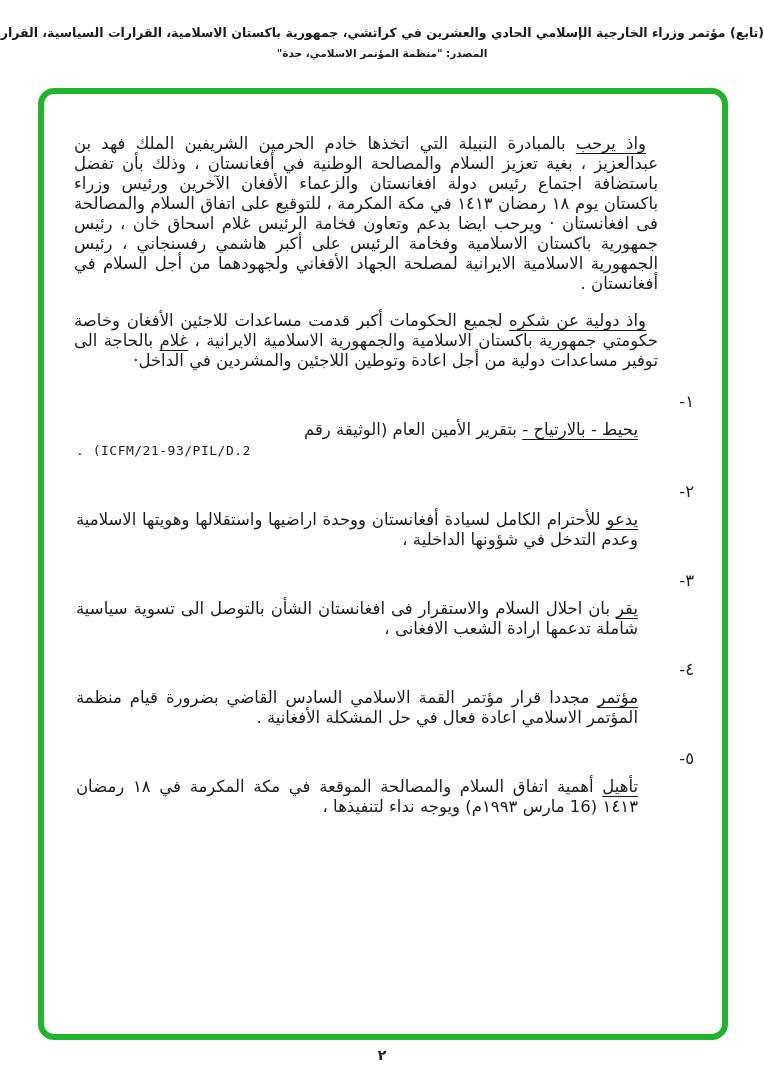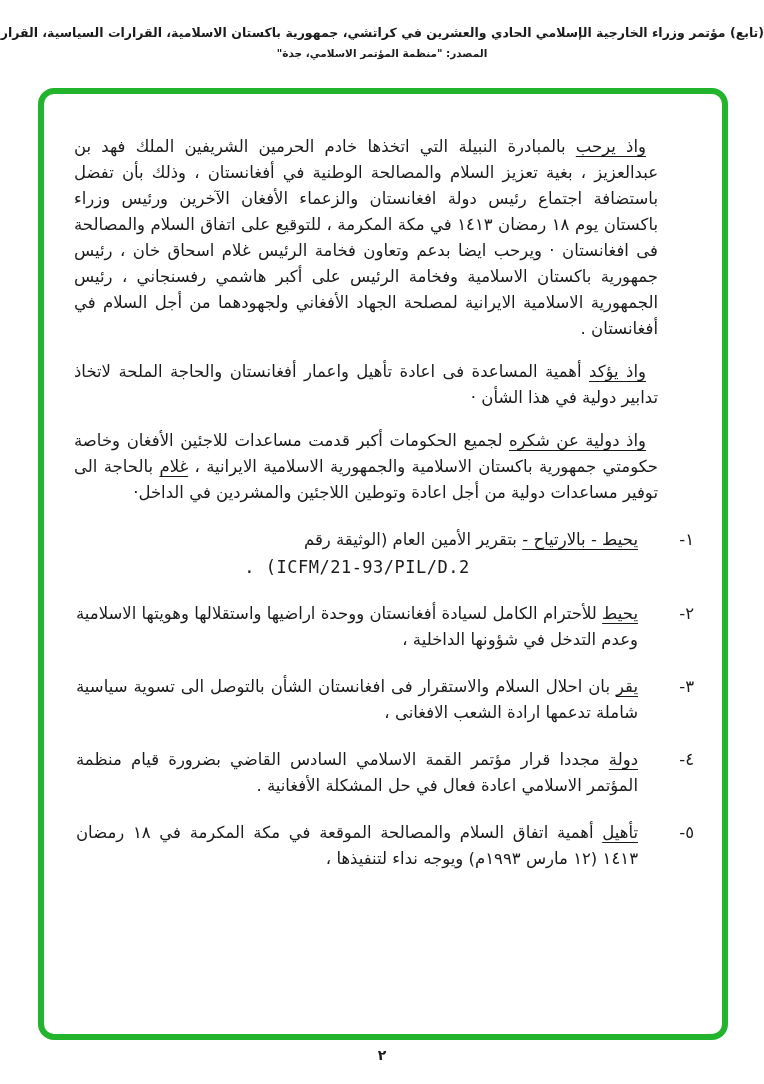--- a/index.html
+++ b/index.html
@@ -37,21 +37,21 @@
     border-radius: 16px;
     overflow: hidden;
     background: #ffffff;
   }
   .content {
     position: absolute;
     top: 0; left: 0; right: 0; bottom: 0;
     direction: rtl;
     padding: 40px 28px 16px 26px;
     font-size: 16.5px;
-    line-height: 26px;
+    line-height: 20px;
     text-align: justify;
   }
   .para {
     margin: 0 36px 17px 4px;
     text-indent: 12px;
   }
   .para.no-gap { margin-bottom: 0; }
   .lead {
     text-decoration: underline;
     text-underline-offset: 4px;
@@ -66,26 +66,27 @@
     width: 36px;
     text-align: right;
   }
   .item-text {
     flex: 1;
     margin-right: 0;
     margin-left: 0;
     padding-left: 2px;
     margin-inline-start: 20px;
     text-align: justify;
+    margin-top: 28px;
   }
   .code-line {
     direction: ltr;
-    text-align: center;
+    text-align: left;
     font-family: "DejaVu Sans Mono", monospace;
-    font-size: 17px;
+    font-size: 13px;
     letter-spacing: 0.5px;
     margin-top: 1px;
   }
   .page-number {
     position: absolute;
     top: 1047px; left: 0; right: 0;
     text-align: center;
     font-size: 14px;
     font-weight: 700;
   }
@@ -98,49 +99,48 @@
   <div class="header">
     <div class="header-line1">(تابع) مؤتمر وزراء الخارجية الإسلامي الحادي والعشرين في كراتشي، جمهورية باكستان الاسلامية، القرارات السياسية، القرار الرقم ٢١/٨-س</div>
     <div class="header-line2">المصدر: "منظمة المؤتمر الاسلامي، جدة"</div>
   </div>
 
   <div class="frame">
     <div class="content">
 
       <p class="para"><span class="lead">واذ يرحب</span><span> بالمبادرة النبيلة التي اتخذها خادم الحرمين الشريفين الملك فهد بن عبدالعزيز ، بغية تعزيز السلام والمصالحة الوطنية في أفغانستان ، وذلك بأن تفضل باستضافة اجتماع رئيس دولة افغانستان والزعماء الأفغان الآخرين ورئيس وزراء باكستان يوم ١٨ رمضان ١٤١٣ في مكة المكرمة ، للتوقيع على اتفاق السلام والمصالحة فى افغانستان · ويرحب ايضا بدعم وتعاون فخامة الرئيس غلام اسحاق خان ، رئيس جمهورية باكستان الاسلامية وفخامة الرئيس على أكبر هاشمي رفسنجاني ، رئيس الجمهورية الاسلامية الايرانية لمصلحة الجهاد الأفغاني ولجهودهما من أجل السلام في أفغانستان .</span></p>
 
-      <p class="para"><span class="lead">واذ يؤكد</span><span> أهمية المساعدة فى اعادة تأهيل واعمار أفغانستان والحاجة الملحة لاتخاذ تدابير دولية في هذا الشأن ·</span></p>
 
       <p class="para no-gap"><span class="lead">واذ دولية عن شكره</span><span> لجميع الحكومات أكبر قدمت مساعدات للاجئين الأفغان وخاصة حكومتي جمهورية باكستان الاسلامية والجمهورية الاسلامية الايرانية ، </span><span class="lead">غلام</span><span> بالحاجة الى توفير مساعدات دولية من أجل اعادة وتوطين اللاجئين والمشردين في الداخل·</span></p>
 
       <div class="item">
         <div class="item-num">١-</div>
         <div class="item-text"><span class="lead">يحيط - بالارتياح -</span><span> بتقرير الأمين العام (الوثيقة رقم</span>
           <div class="code-line">. (ICFM/21-93/PIL/D.2</div>
         </div>
       </div>
 
       <div class="item">
         <div class="item-num">٢-</div>
-        <div class="item-text"><span class="lead">يحيط</span><span> للأحترام الكامل لسيادة أفغانستان ووحدة اراضيها واستقلالها وهويتها الاسلامية وعدم التدخل في شؤونها الداخلية ،</span></div>
+        <div class="item-text"><span class="lead">يدعو</span><span> للأحترام الكامل لسيادة أفغانستان ووحدة اراضيها واستقلالها وهويتها الاسلامية وعدم التدخل في شؤونها الداخلية ،</span></div>
       </div>
 
       <div class="item">
         <div class="item-num">٣-</div>
         <div class="item-text"><span class="lead">يقر</span><span> بان احلال السلام والاستقرار فى افغانستان الشأن بالتوصل الى تسوية سياسية شاملة تدعمها ارادة الشعب الافغانى ،</span></div>
       </div>
 
       <div class="item">
         <div class="item-num">٤-</div>
-        <div class="item-text"><span class="lead">دولة</span><span> مجددا قرار مؤتمر القمة الاسلامي السادس القاضي بضرورة قيام منظمة المؤتمر الاسلامي اعادة فعال في حل المشكلة الأفغانية .</span></div>
+        <div class="item-text"><span class="lead">مؤتمر</span><span> مجددا قرار مؤتمر القمة الاسلامي السادس القاضي بضرورة قيام منظمة المؤتمر الاسلامي اعادة فعال في حل المشكلة الأفغانية .</span></div>
       </div>
 
       <div class="item">
         <div class="item-num">٥-</div>
-        <div class="item-text"><span class="lead">تأهيل</span><span> أهمية اتفاق السلام والمصالحة الموقعة في مكة المكرمة في ١٨ رمضان ١٤١٣ (١٢ مارس ١٩٩٣م) ويوجه نداء لتنفيذها ،</span></div>
+        <div class="item-text"><span class="lead">تأهيل</span><span> أهمية اتفاق السلام والمصالحة الموقعة في مكة المكرمة في ١٨ رمضان ١٤١٣ (16 مارس ١٩٩٣م) ويوجه نداء لتنفيذها ،</span></div>
       </div>
 
     </div>
   </div>
 
   <div class="page-number">٢</div>
 
 </div>
 
 </body></html>

